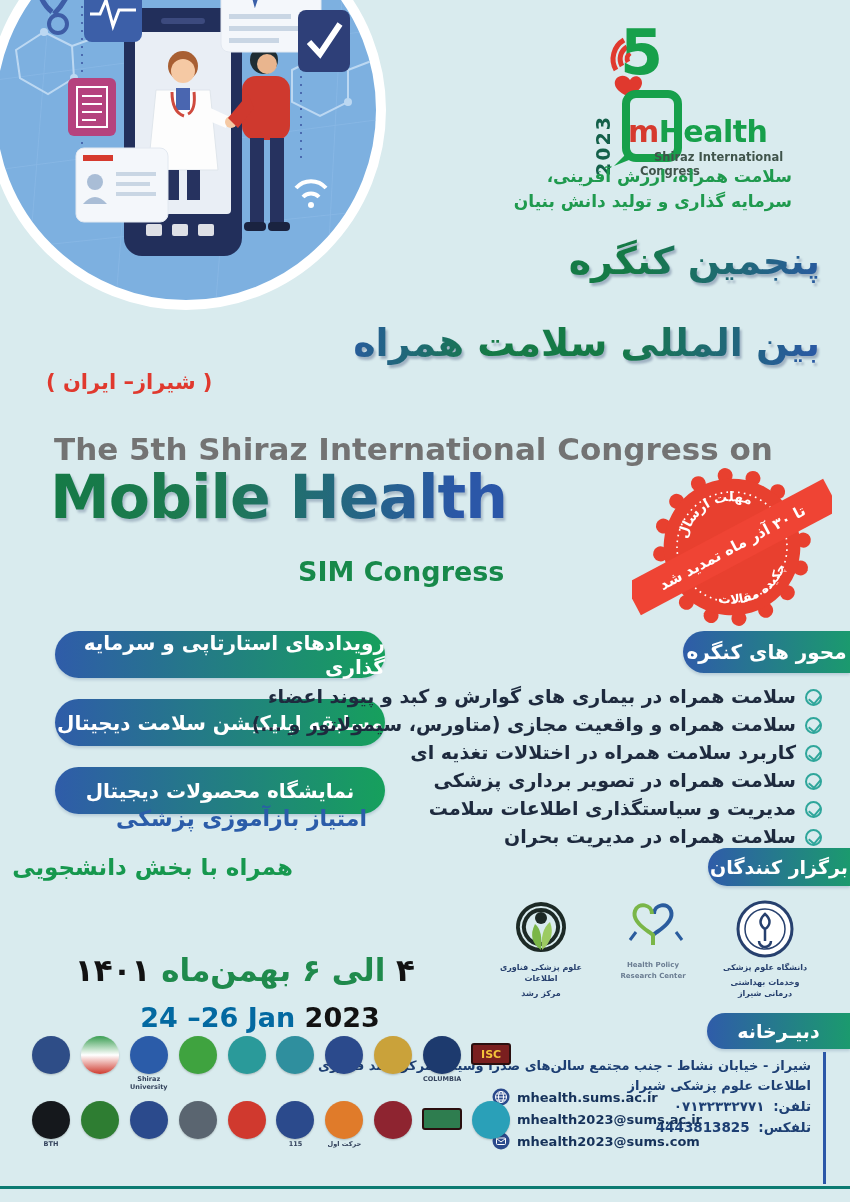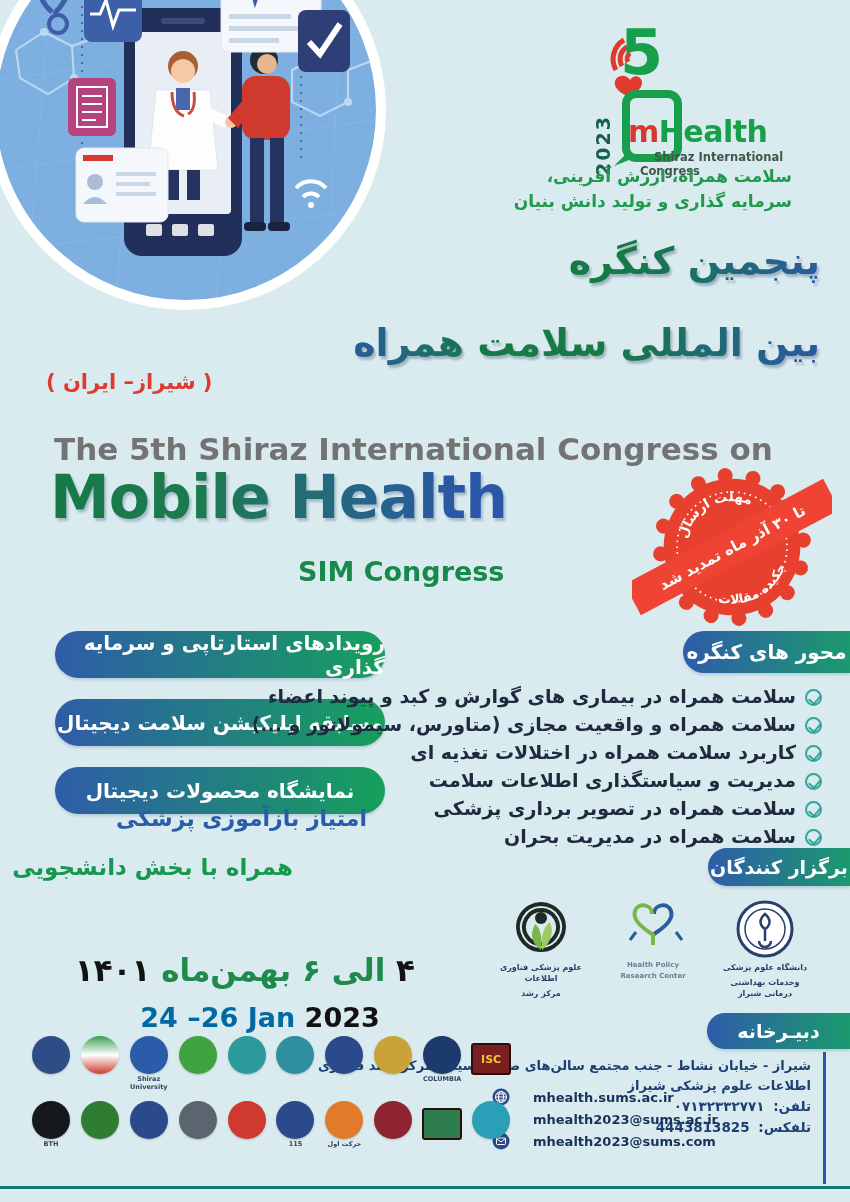--- a/index.html
+++ b/index.html
@@ -89,30 +89,30 @@
   .date-en .grn{ color:#0369a1; }
 
   
   .sec-block{ position:absolute; right:24px; top:1052px; width:340px; min-height:132px;
     border-right:3px solid #2b57a8; padding:4px 12px 0 0; direction:rtl; text-align:right;
     color:#1d3f73; font-weight:700; }
   .sec-addr{ font-size:13px; line-height:20px; white-space:nowrap; }
   .sec-row{ font-size:13.5px; line-height:21px; }
   .sec-row .num{ margin-right:4px; }
   .sec-links{ position:absolute; left:6px; top:34px; direction:ltr; }
-  .link-row{ display:flex; align-items:center; gap:23px; height:22px; color:#16325a;
+  .link-row{ display:flex; align-items:center; gap:7px; height:22px; color:#16325a;
     font-size:13px; font-weight:700; cursor:pointer; }
 
   
   .partners{ position:absolute; left:30px; top:1036px; width:482px; }
   .p-row{ display:flex; gap:7px; align-items:flex-start; }
   .p-row + .p-row{ margin-top:10px; }
   .p-item{ width:42px; display:flex; flex-direction:column; align-items:center; gap:2px; }
   .p-disc{ width:38px; height:38px; border-radius:50%; box-shadow:0 1px 2px rgba(0,0,0,.2); }
-  .p-box{ width:40px; height:32px; margin:7px 0; border:2px solid #2b0f0f; border-radius:3px;
+  .p-box{ width:40px; height:22px; margin:7px 0; border:2px solid #2b0f0f; border-radius:3px;
     display:flex; align-items:center; justify-content:center; font-size:11px; font-weight:800; }
   .p-cap{ font-size:6.5px; font-weight:700; color:#33425c; text-align:center; line-height:7.5px;
     max-height:16px; overflow:hidden; }
 
   .bottom-rule{ position:absolute; left:0; top:1186px; width:850px; height:3px; background:#0c7b72; }
 </style>
 </head>
 <body>
 
 <div class="poster">
@@ -292,22 +292,22 @@
   </div>
 
   <div class="cme">امتیاز بازآموزی پزشکی</div>
   <div class="student">همراه با بخش دانشجویی</div>
 
   <div class="hdr hdr-topics">محور های کنگره</div>
   <ul class="topics">
     <li><span class="check"></span><span>سلامت همراه در بیماری های گوارش و کبد و پیوند اعضاء</span></li>
     <li><span class="check"></span><span>سلامت همراه و واقعیت مجازی (متاورس، سیمولاتور و ...)</span></li>
     <li><span class="check"></span><span>کاربرد سلامت همراه در اختلالات تغذیه ای</span></li>
+    <li><span class="check"></span><span>سلامت همراه در تصویر برداری پزشکی</span></li>
     <li><span class="check"></span><span>مدیریت و سیاستگذاری اطلاعات سلامت</span></li>
-    <li><span class="check"></span><span>سلامت همراه در تصویر برداری پزشکی</span></li>
     <li><span class="check"></span><span>سلامت همراه در مدیریت بحران</span></li>
   </ul>
 
   <div class="hdr hdr-org">برگزار کنندگان</div>
   <div class="org-row">
     <div class="org-item">
       <svg width="58" height="58" viewBox="0 0 58 58">
         <circle cx="29" cy="29" r="27" fill="#ffffff" stroke="#27406e" stroke-width="3"></circle>
         <circle cx="29" cy="29" r="20" fill="none" stroke="#27406e" stroke-width="1.5"></circle>
         <path d="M29,14 c-6,5 -6,11 0,15 c6,-4 6,-10 0,-15 Z M29,29 l0,12 M23,41 a6,6 0 0 0 12,0" stroke="#27406e" stroke-width="2.5" fill="none"></path>

